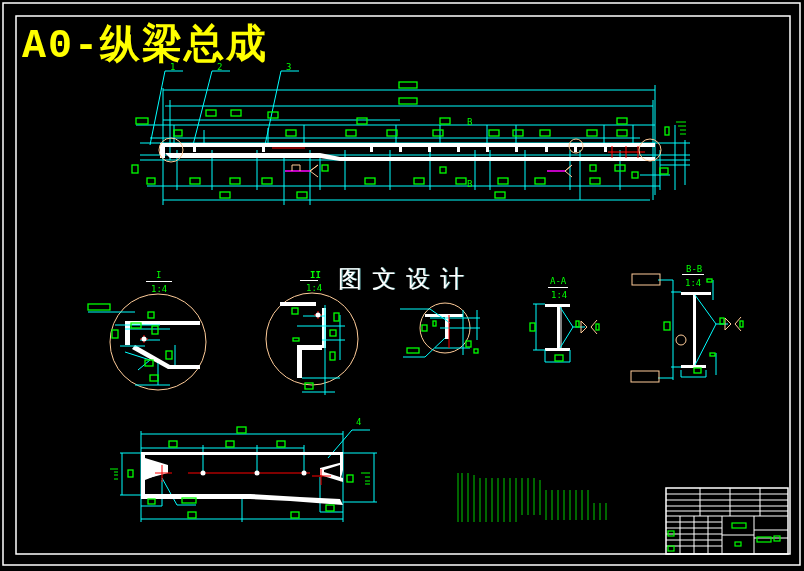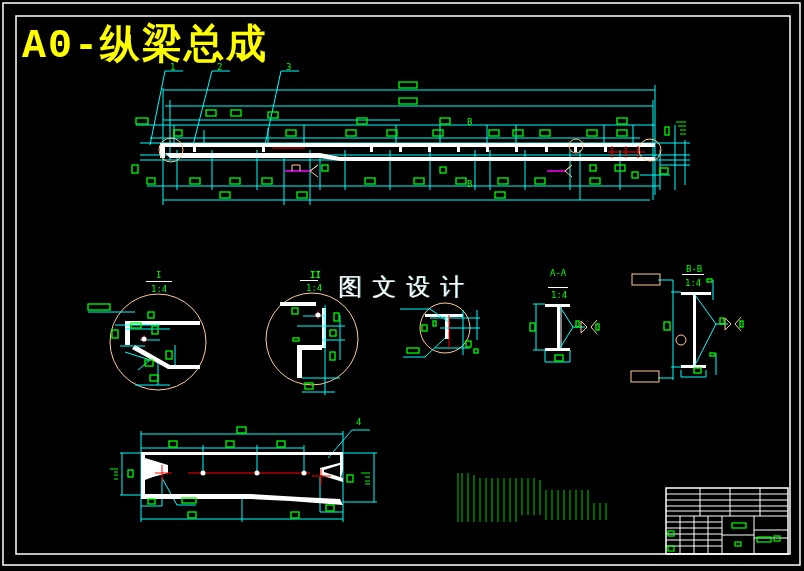--- a/index.html
+++ b/index.html
@@ -1,19 +1,19 @@
 <!DOCTYPE html>
 <html><head>
 <meta charset="utf-8">
 <style>
   html, body { margin: 0; padding: 0; background: #000; }
   body { width: 804px; height: 571px; overflow: hidden; position: relative; font-family: "DejaVu Sans", sans-serif; }
   #canvas { position: absolute; left: 0; top: 0; width: 804px; height: 571px; }
   .title { position: absolute; left: 22px; top: 22px; color: #ffff00; font-family: Liberation Mono, monospace; font-size: 40px; font-weight: bold; letter-spacing: 2px; line-height: 50px; white-space: nowrap; }
-  .watermark { position: absolute; left: 338px; top: 272px; color: #ffffff; font-family: "DejaVu Serif", serif; font-size: 24px; letter-spacing: 10px; line-height: 30px; white-space: nowrap; text-shadow: 1px 0 0 #6aa; }
+  .watermark { position: absolute; left: 338px; top: 264px; color: #ffffff; font-family: "DejaVu Serif", serif; font-size: 24px; letter-spacing: 10px; line-height: 30px; white-space: nowrap; text-shadow: 1px 0 0 #6aa; }
   .lbl { position: absolute; color: #00ff00; font-family: "DejaVu Sans Mono", monospace; font-size: 9px; line-height: 10px; white-space: nowrap; }
   .scale-line { position: absolute; height: 1px; background: #fff; }
 </style>
 </head>
 <body>
 
 <svg id="canvas" viewBox="0 0 804 571" xmlns="http://www.w3.org/2000/svg">
 
   <g>
     <rect x="3" y="3" width="797" height="562" fill="none" stroke="#fff" stroke-width="1.5"></rect>
@@ -466,19 +466,19 @@
 <div class="lbl" style="left:356px;top:417px;">4</div>
 
 <div class="lbl" style="left:156px;top:270px;">I</div>
 <div class="scale-line" style="left:146px;top:281px;width:26px;"></div>
 <div class="lbl" style="left:151px;top:284px;">1:4</div>
 
 <div class="lbl" style="left:310px;top:270px;font-weight:bold;">II</div>
 <div class="scale-line" style="left:300px;top:280px;width:18px;"></div>
 <div class="lbl" style="left:306px;top:283px;">1:4</div>
 
-<div class="lbl" style="left:550px;top:268px;">A-A</div>
+<div class="lbl" style="left:550px;top:276px;">A-A</div>
 <div class="scale-line" style="left:548px;top:287px;width:20px;"></div>
 <div class="lbl" style="left:551px;top:290px;">1:4</div>
 
 <div class="lbl" style="left:686px;top:264px;">B-B</div>
 <div class="scale-line" style="left:682px;top:274px;width:22px;"></div>
 <div class="lbl" style="left:685px;top:278px;">1:4</div>
 
 </body></html>

